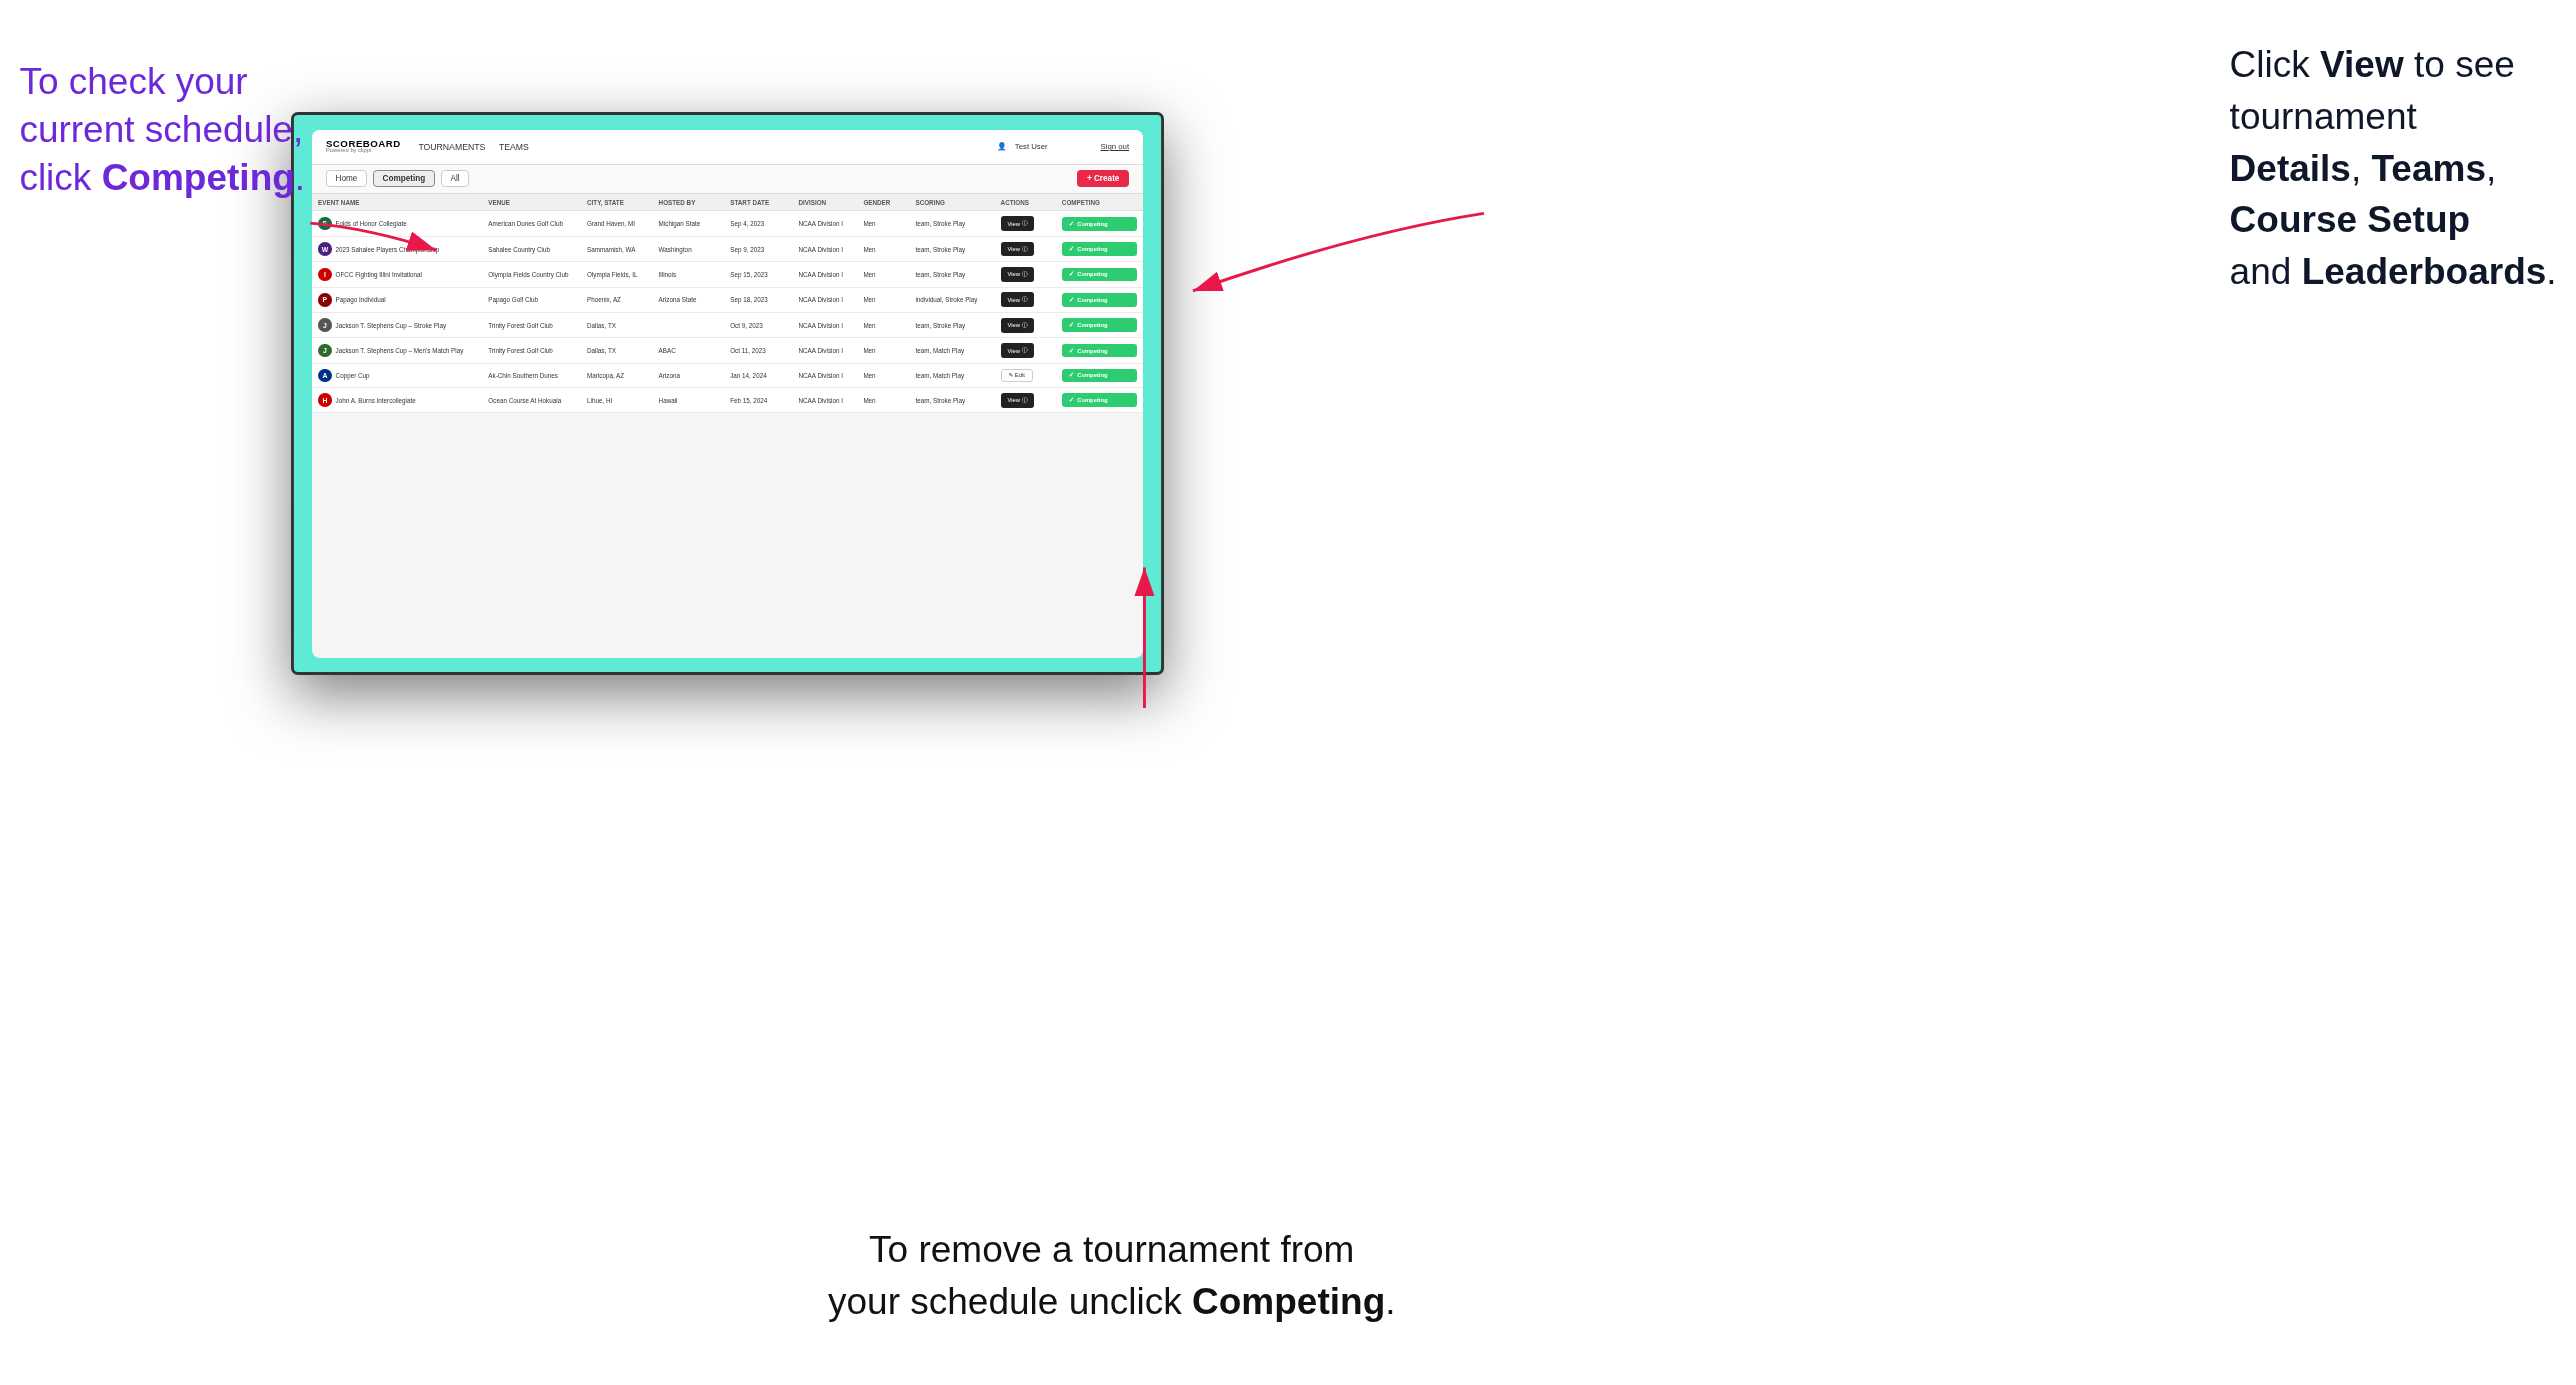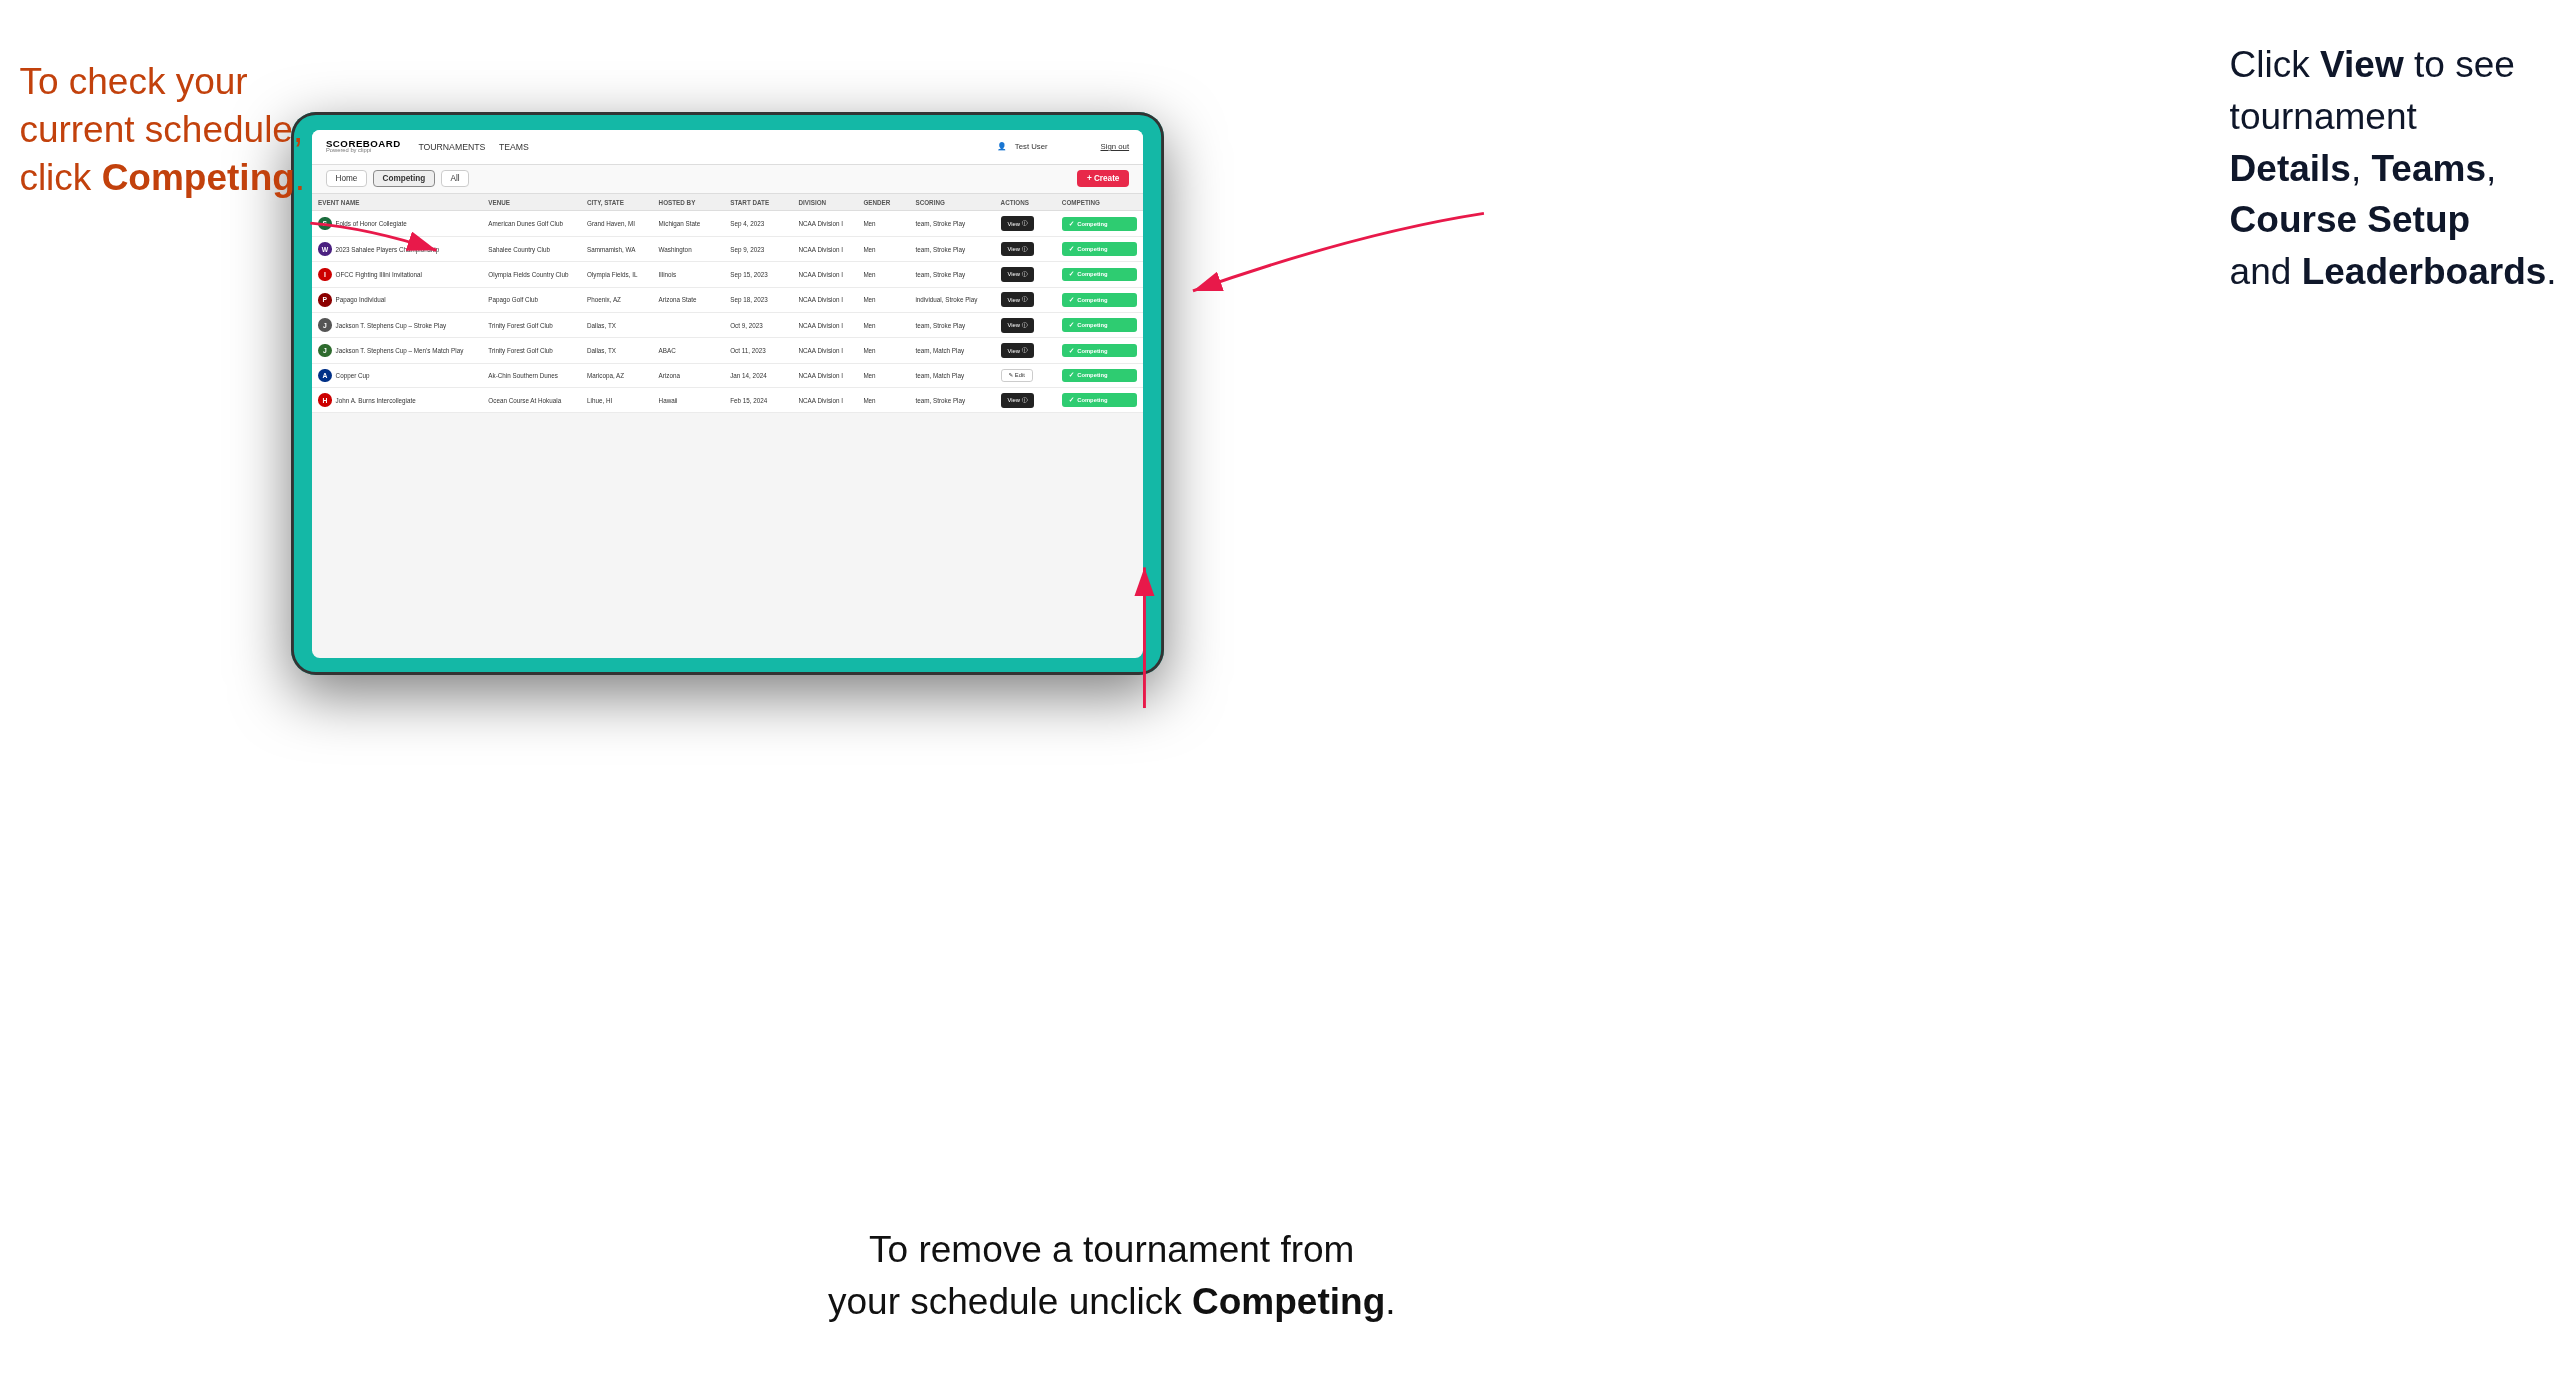--- a/index.html
+++ b/index.html
@@ -12,21 +12,21 @@
       overflow: hidden;
     }
 
     
     .annotation-top-left {
       position: absolute;
       top: 58px;
       left: 19.4px;
       font-size: 37px;
       line-height: 1.3;
-      color: #c2410c;
+      color: #6d28d9;
       max-width: 330px;
     }
     .annotation-top-left strong { font-weight: 900; }
 
     .annotation-top-right {
       position: absolute;
       top: 39px;
       right: 19.4px;
       font-size: 37px;
       line-height: 1.4;
@@ -57,22 +57,22 @@
       pointer-events: none;
     }
 
     
     .tablet-shell {
       position: absolute;
       top: 112px;
       left: 291px;
       width: 873px;
       height: 563px;
-      background: #14b8a6;
-      border-radius: 25px;
+      background: #5eead4;
+      border-radius: 7px;
       box-shadow: 0 19.4px 58px rgba(0,0,0,0.5), inset 0 0 0 2.9px #333;
       padding: 17.5px 21.3px;
     }
 
     
     .tablet-screen {
       width: 100%;
       height: 100%;
       background: #f5f5f5;
       border-radius: 7.8px;

